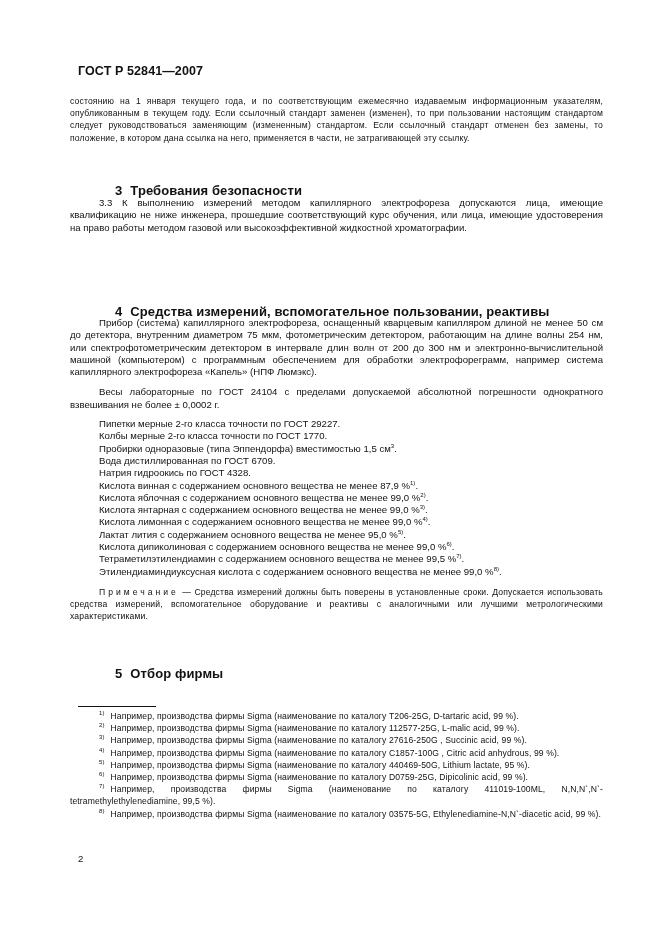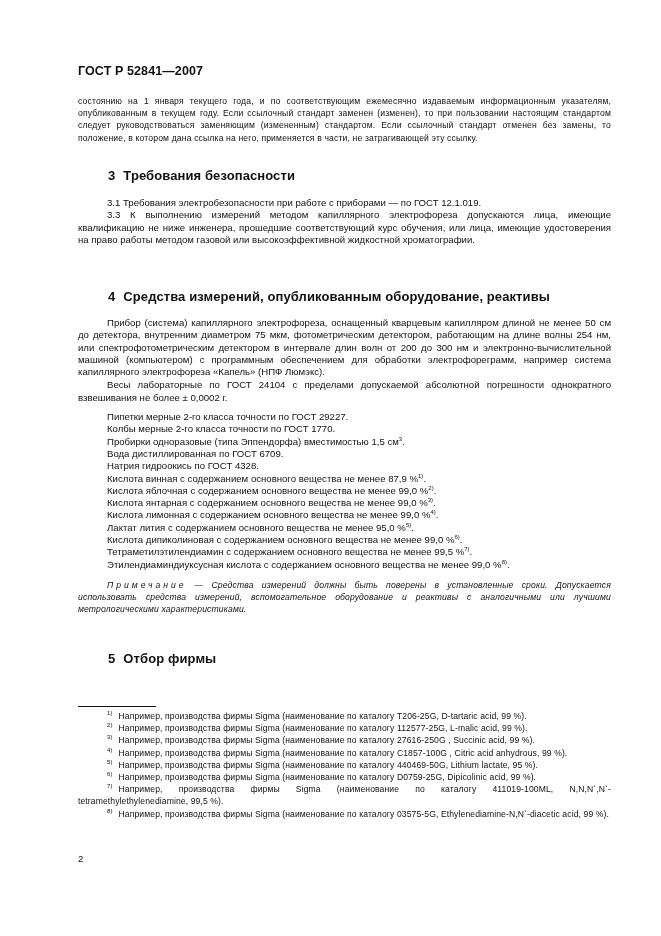--- a/index.html
+++ b/index.html
@@ -5,30 +5,30 @@
     html, body { margin: 0; padding: 0; background: #ffffff; }
     body {
       width: 661px; height: 936px; position: relative; overflow: hidden;
       font-family: "Liberation Sans", sans-serif; color: #111;
     }
     .page { position: absolute; left: 0; top: 0; width: 661px; height: 936px; }
     .header {
       position: absolute; left: 78px; top: 64px;
       font-weight: bold; font-size: 12.5px; letter-spacing: 0.1px;
     }
-    .block { position: absolute; left: 78px; width: 533px; }
+    .block { position: absolute; left: 70px; width: 533px; }
     .p {
       font-size: 9.6px; line-height: 12.3px; text-align: justify;
       margin: 0;
     }
     .p.sm { font-size: 8.6px; line-height: 12.2px; letter-spacing: 0.15px; }
     .ind { text-indent: 29px; }
     .li { padding-left: 29px; font-size: 9.6px; line-height: 12.3px; white-space: nowrap; }
     h2 {
-      margin: 1px; font-size: 13px; font-weight: bold;
+      margin: 16px; font-size: 13px; font-weight: bold;
       padding-left: 29px; letter-spacing: 0.1px;
     }
     h2 .num { margin-right: 8px; }
     sup { font-size: 6px; line-height: 0; vertical-align: 4px; }
     .note-label { letter-spacing: 3px; }
     .fn-rule { position: absolute; left: 78px; top: 706px; width: 78px; border-top: 1px solid #111; }
     .fn { font-size: 8.6px; line-height: 12.2px; padding-left: 29px; white-space: nowrap; letter-spacing: 0.1px; }
     .fn.wrap { white-space: normal; text-align: justify; }
     .fn sup { font-size: 6px; vertical-align: 4px; margin-right: 6px; }
     .pagenum { position: absolute; left: 78px; top: 853px; font-size: 9.6px; }
@@ -43,48 +43,47 @@
   <div class="block" style="top:95px;">
     <p class="p sm">состоянию на 1 января текущего года, и по соответствующим ежемесячно издаваемым информационным указателям, опубликованным в текущем году. Если ссылочный стандарт заменен (изменен), то при пользовании настоящим стандартом следует руководствоваться заменяющим (измененным) стандартом. Если ссылочный стандарт отменен без замены, то положение, в котором дана ссылка на него, применяется в части, не затрагивающей эту ссылку.</p>
   </div>
 
   <div class="block" style="top:167px;">
     <h2>
       <span class="num">3</span><span>Требования безопасности</span>
     </h2>
   </div>
   <div class="block" style="top:197px;">
-    <p class="p ind">3.1  Требования электробезопасности при работе с приборами — по ГОСТ 12.1.019.</p>
     <p class="p ind">3.3  К выполнению измерений методом капиллярного электрофореза допускаются лица, имеющие квалификацию не ниже инженера, прошедшие соответствующий курс обучения, или лица, имеющие удостоверения на право работы методом газовой или высокоэффективной жидкостной хроматографии.</p>
   </div>
 
   <div class="block" style="top:288px;">
     <h2>
-      <span class="num">4</span><span>Средства измерений, опубликованным оборудование, реактивы</span>
+      <span class="num">4</span><span>Средства измерений, вспомогательное пользовании, реактивы</span>
     </h2>
   </div>
   <div class="block" style="top:317px;">
     <p class="p ind">Прибор (система) капиллярного электрофореза, оснащенный кварцевым капилляром длиной не менее 50 см до детектора, внутренним диаметром 75 мкм, фотометрическим детектором, работающим на длине волны 254 нм, или спектрофотометрическим детектором в интервале длин волн от 200 до 300 нм и электронно-вычислительной машиной (компьютером) с программным обеспечением для обработки электрофореграмм, например система капиллярного электрофореза «Капель» (НПФ Люмэкс).</p>
-    <p class="p ind" style="margin-top:1px;">Весы лабораторные по ГОСТ 24104 с пределами допускаемой абсолютной погрешности однократного взвешивания не более ± 0,0002 г.</p>
+    <p class="p ind" style="margin-top:8px;">Весы лабораторные по ГОСТ 24104 с пределами допускаемой абсолютной погрешности однократного взвешивания не более ± 0,0002 г.</p>
     <div style="margin-top:7px;">
       <div class="li"><span>Пипетки мерные 2-го класса точности по ГОСТ 29227.</span></div>
       <div class="li"><span>Колбы мерные 2-го класса точности по ГОСТ 1770.</span></div>
       <div class="li"><span>Пробирки одноразовые (типа Эппендорфа) вместимостью 1,5 см</span><sup>3</sup><span>.</span></div>
       <div class="li"><span>Вода дистиллированная по ГОСТ 6709.</span></div>
       <div class="li"><span>Натрия гидроокись по ГОСТ 4328.</span></div>
       <div class="li"><span>Кислота винная с содержанием основного вещества не менее 87,9 %</span><sup>1)</sup><span>.</span></div>
       <div class="li"><span>Кислота яблочная с содержанием основного вещества не менее 99,0 %</span><sup>2)</sup><span>.</span></div>
       <div class="li"><span>Кислота янтарная с содержанием основного вещества не менее 99,0 %</span><sup>3)</sup><span>.</span></div>
       <div class="li"><span>Кислота лимонная с содержанием основного вещества не менее 99,0 %</span><sup>4)</sup><span>.</span></div>
       <div class="li"><span>Лактат лития с содержанием основного вещества не менее 95,0 %</span><sup>5)</sup><span>.</span></div>
       <div class="li"><span>Кислота дипиколиновая с содержанием основного вещества не менее 99,0 %</span><sup>6)</sup><span>.</span></div>
       <div class="li"><span>Тетраметилэтилендиамин с содержанием основного вещества не менее 99,5 %</span><sup>7)</sup><span>.</span></div>
       <div class="li"><span>Этилендиаминдиуксусная кислота с содержанием основного вещества не менее 99,0 %</span><sup>8)</sup><span>.</span></div>
     </div>
-    <p class="p sm ind" style="margin-top:8px;font-style:italic;"><span class="note-label">Примечание</span> <span>— Средства измерений должны быть поверены в установленные сроки. Допускается использовать средства измерений, вспомогательное оборудование и реактивы с аналогичными или лучшими метрологическими характеристиками.</span></p>
+    <p class="p sm ind" style="margin-top:8px;"><span class="note-label">Примечание</span> <span>— Средства измерений должны быть поверены в установленные сроки. Допускается использовать средства измерений, вспомогательное оборудование и реактивы с аналогичными или лучшими метрологическими характеристиками.</span></p>
   </div>
 
   <div class="block" style="top:650px;">
     <h2>
       <span class="num">5</span><span>Отбор фирмы</span>
     </h2>
   </div>
 
   <div class="fn-rule"></div>
   <div class="block" style="top:710px;">

